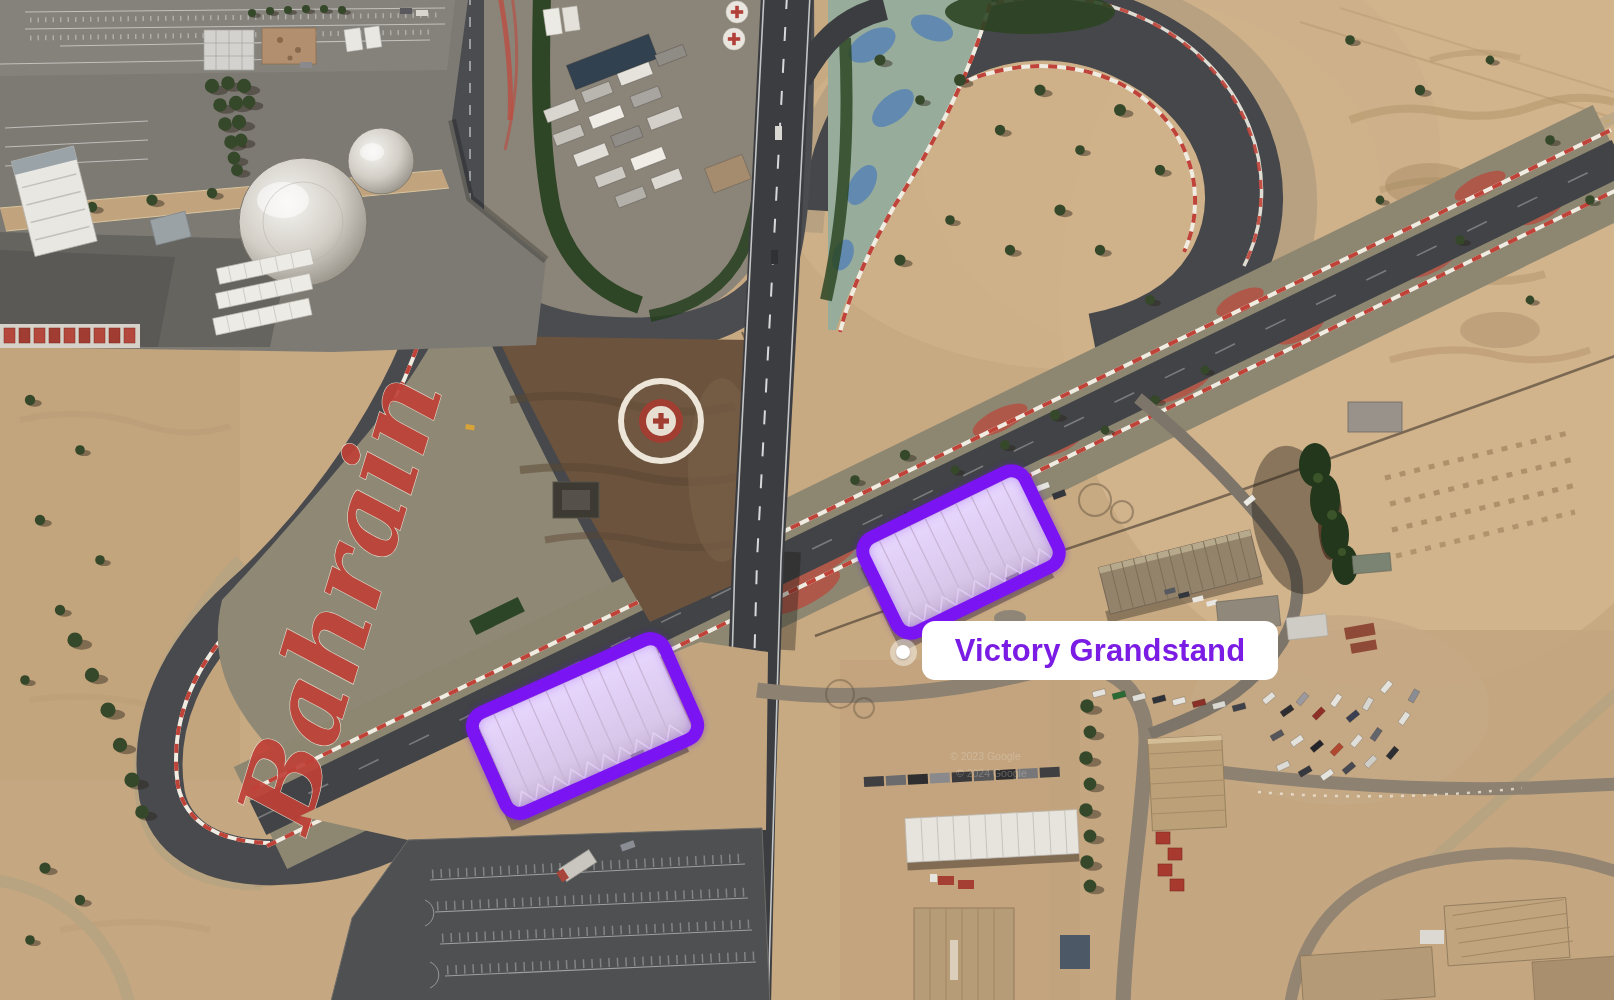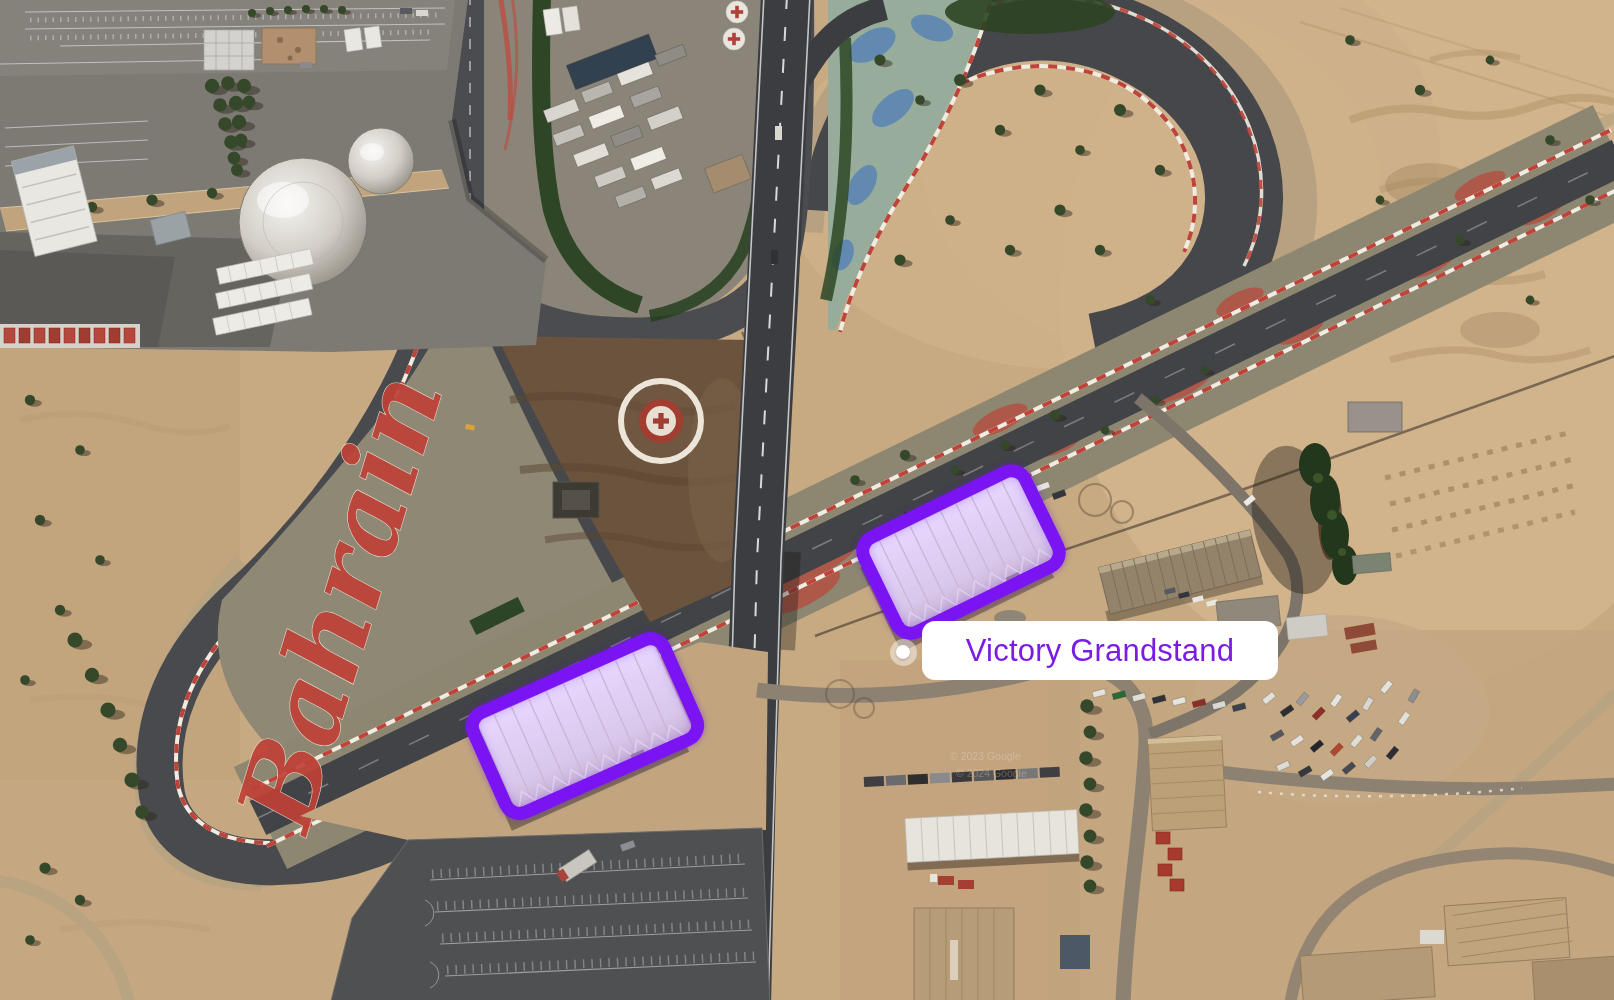--- a/index.html
+++ b/index.html
@@ -11,21 +11,21 @@
      border:13px solid var(--hl-color,#7a14f2);border-radius:22px;
      background:rgba(150,75,250,0.22);
      box-shadow:0 0 6px rgba(100,20,220,0.45), inset 0 0 8px rgba(120,40,240,0.35);
      pointer-events:auto;}
   .marker{position:absolute;width:27px;height:27px;border-radius:50%;
      background:rgba(255,255,255,0.45);pointer-events:auto;}
   .marker .dot{position:absolute;left:50%;top:50%;width:14px;height:14px;margin:-7px 0 0 -7px;
      border-radius:50%;background:#ffffff;box-shadow:0 1px 2px rgba(0,0,0,0.25);}
   .place-label{position:absolute;box-sizing:border-box;display:flex;align-items:center;
      justify-content:center;background:var(--label-bg,#fff);border-radius:13px;
-     color:var(--label-color,#7b1ce4);font-weight:normal;letter-spacing:0.2px;
+     color:var(--label-color,#7b1ce4);font-weight:bold;letter-spacing:0.2px;
      pointer-events:auto;white-space:nowrap;}
 </style>
 </head>
 <body>
 
 <div class="stage">
 
 <svg width="1614" height="1000" viewBox="0 0 1614 1000">
   <defs>
     <radialGradient id="domeGrad" cx="0.38" cy="0.35" r="0.75">

